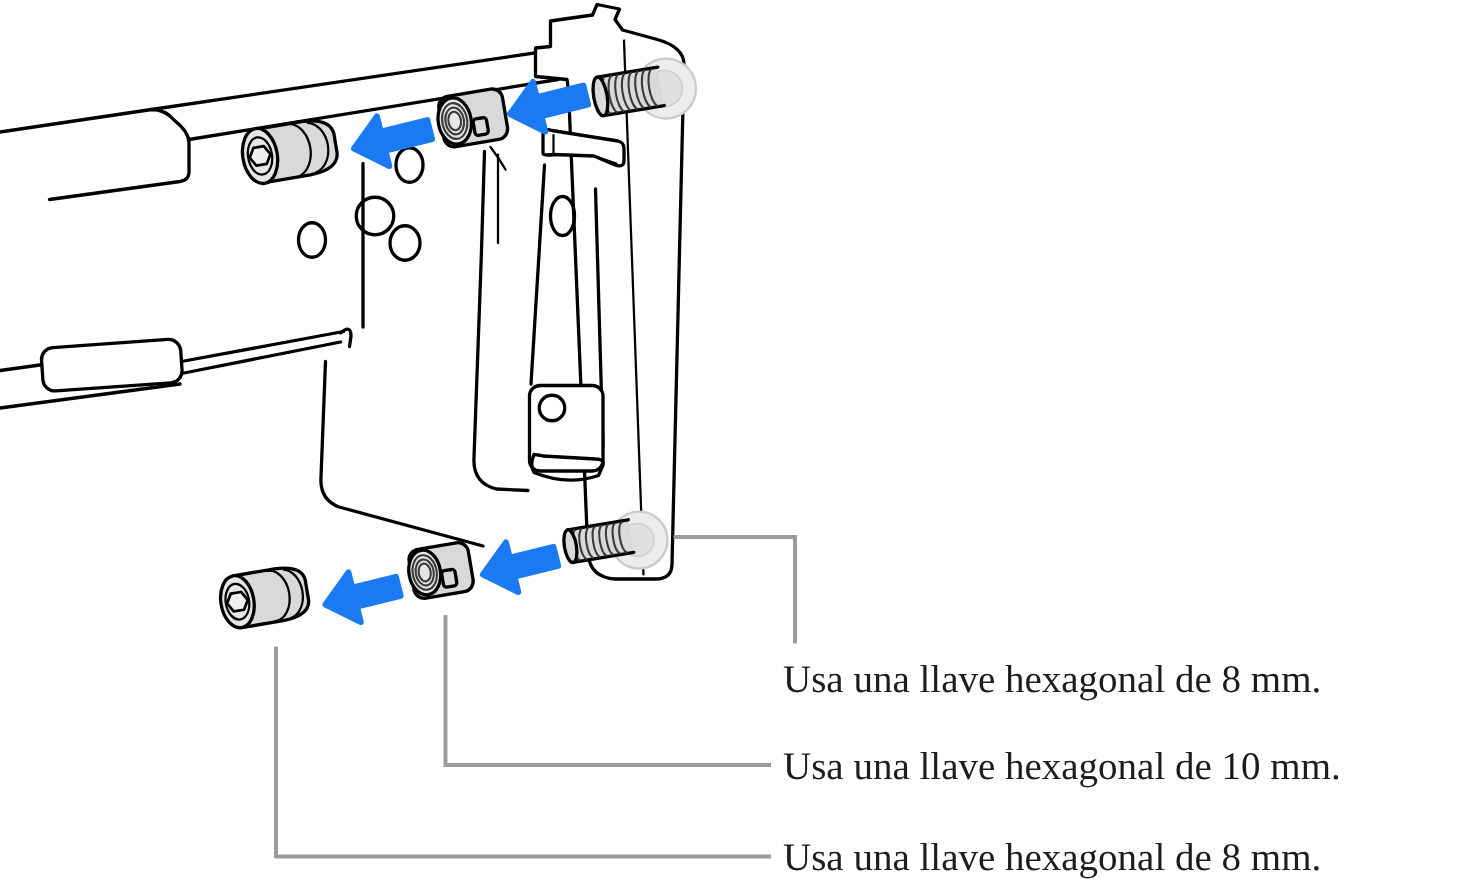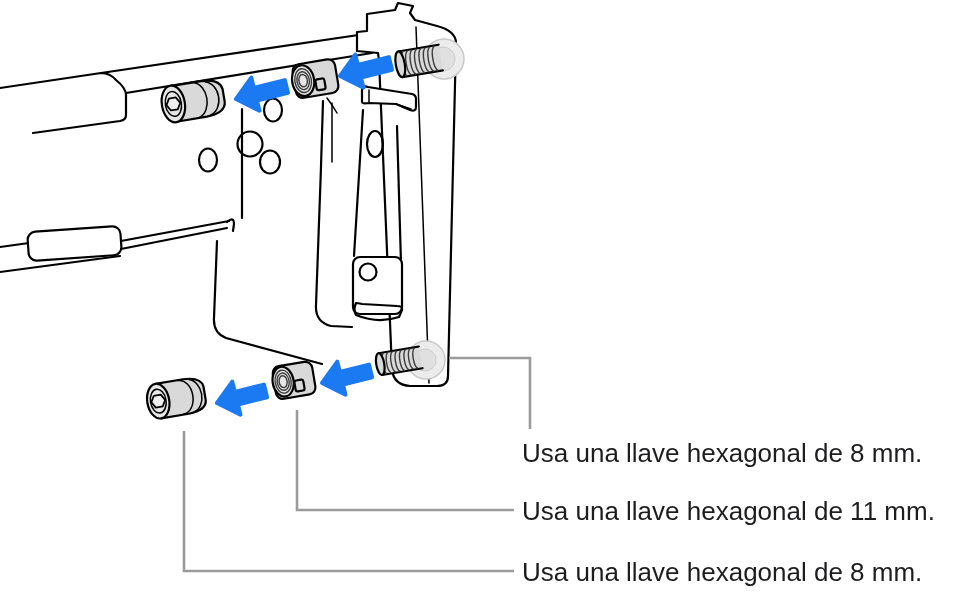--- a/index.html
+++ b/index.html
@@ -1,18 +1,18 @@
 <!DOCTYPE html>
 <html style="--arrow: #1b7af2; --callout-line: #9b9b9b; --outline: #000000; --metal-fill: #d9d9d9; --text: #1d1d1f; --background: #ffffff;"><head>
 <meta charset="utf-8">
 <style>
   html,body{margin:0;padding:0;background:#fff;}
   .stage{
     position:relative;width:979px;height:596px;background:#fff;overflow:hidden;
-    font-family:Liberation Sans, sans-serif;
+    font-family:Liberation Serif, serif;
   }
   .stage svg{position:absolute;left:0;top:0;}
   
   .ln{stroke:var(--outline,#000);stroke-width:2.2;fill:none;stroke-linecap:round;stroke-linejoin:round;}
   .ln-thin{stroke:var(--outline,#000);stroke-width:1.5;fill:none;stroke-linecap:round;}
   .white{fill:#fff;}
   .metal{fill:var(--metal-fill,#d9d9d9);}
   .metal-light{fill:#e6e6e6;}
   .washer{fill:#ececec;stroke:#c9c9c9;stroke-width:1.5;}
   .washer-in{fill:#e0e0e0;stroke:#cccccc;stroke-width:1;}
@@ -147,16 +147,16 @@
 
     <g>
       <path class="callout" d="M449,358 L530,358 L530,429"></path>
       <path class="callout" d="M297,410 L297,510 L514,510"></path>
       <path class="callout" d="M184,431 L184,571 L514,571"></path>
     </g>
   </svg>
 
   <div class="callout-label" style="top:440px;">Usa una llave hexagonal de 8 mm.</div>
 
-  <div class="callout-label" style="top:498px;">Usa una llave hexagonal de 11 mm.</div>
+  <div class="callout-label" style="top:498px;">Usa una llave hexagonal de 10 mm.</div>
 
   <div class="callout-label" style="top:559px;">Usa una llave hexagonal de 8 mm.</div>
 </div>
 
 </body></html>

